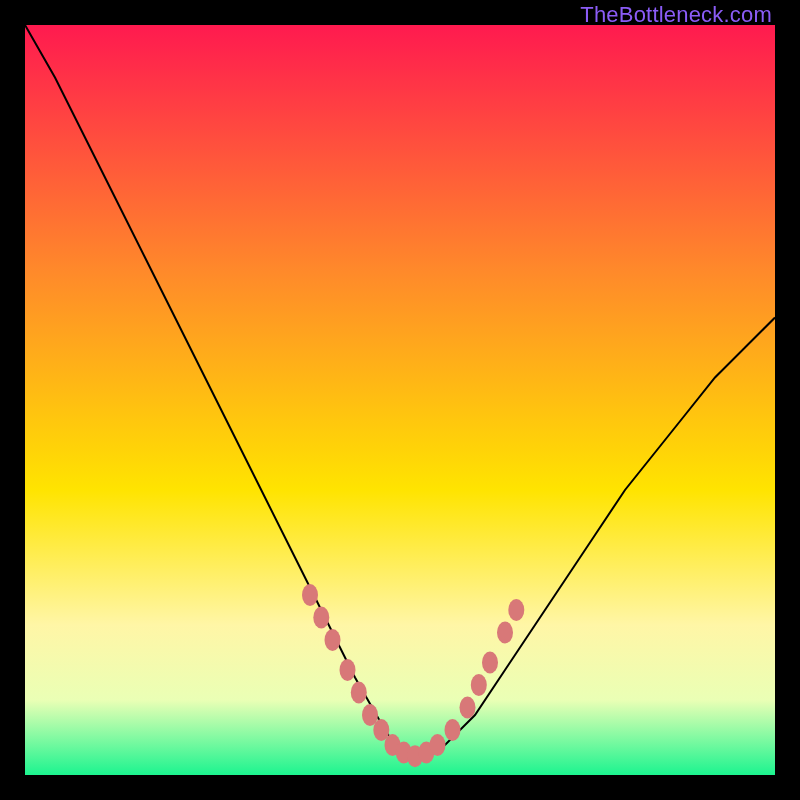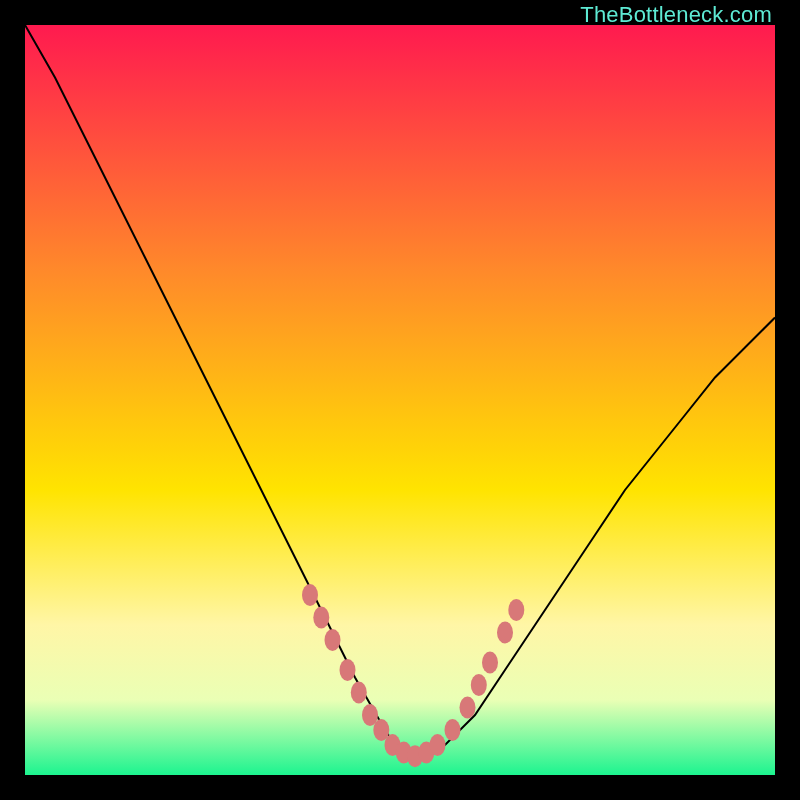--- a/index.html
+++ b/index.html
@@ -20,21 +20,21 @@
     box-sizing: border-box;
   }
   .gradient {
     position: absolute;
     left: 0; top: 0; right: 0; bottom: 0;
   }
   .watermark {
     position: absolute;
     top: 2px;
     right: 28px;
-    color: #5eead4;
+    color: #8b5cf6;
     font-size: 22px;
     font-weight: 500;
     letter-spacing: 0.2px;
     z-index: 30;
   }
   svg.curve {
     position: absolute;
     left: 0; top: 0;
     width: 750px;
     height: 750px;

